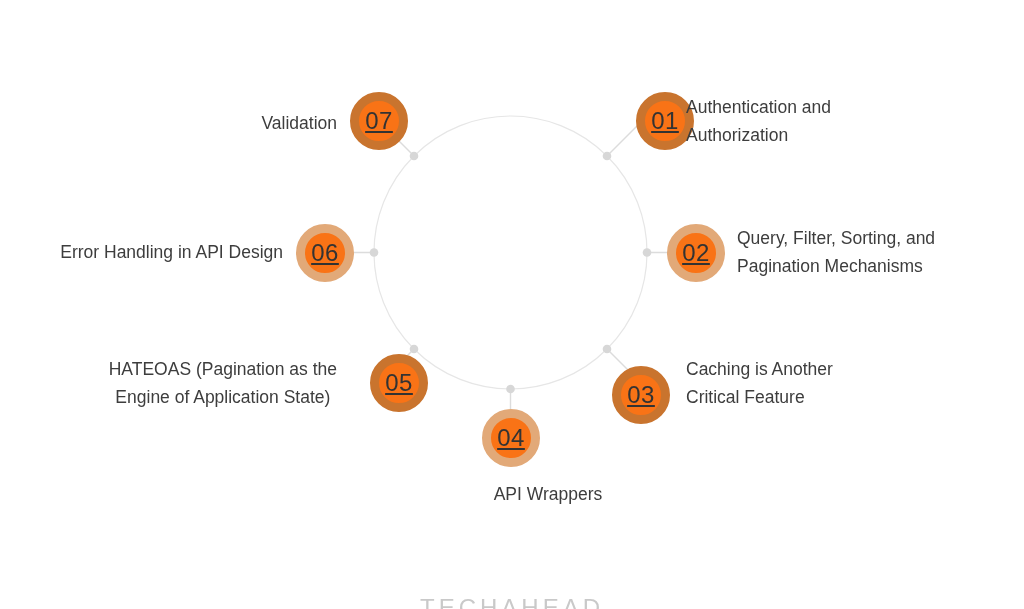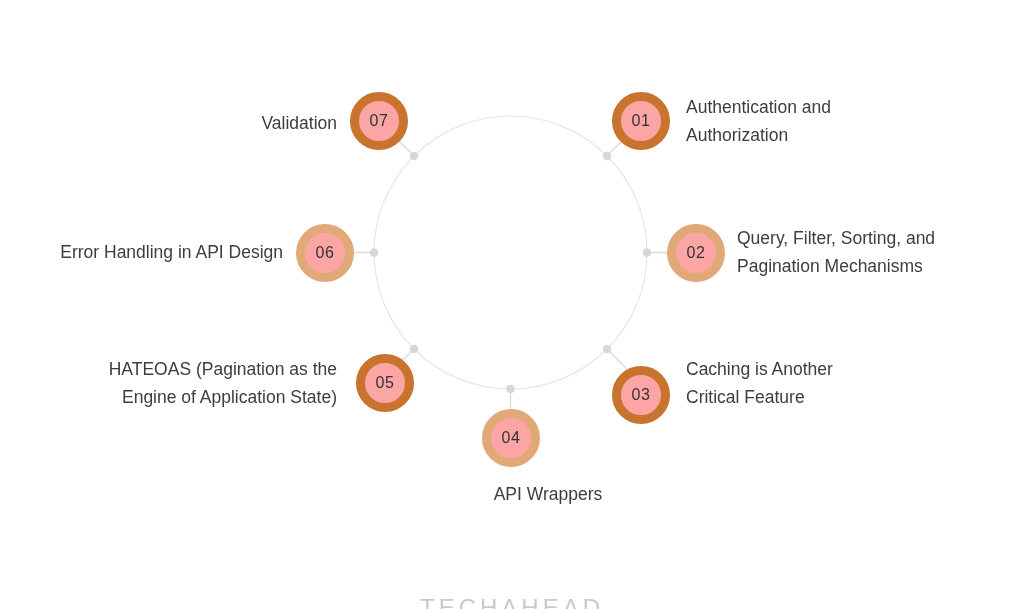--- a/index.html
+++ b/index.html
@@ -17,35 +17,36 @@
     background:#ffffff;
     font-family:"Liberation Sans","DejaVu Sans",sans-serif;
     overflow:hidden;
   }
   .hub-svg{position:absolute;left:0;top:0;}
   .badge{
     position:absolute;
     width:58px;height:58px;
     box-sizing:border-box;
     border-radius:50%;
-    background:#fca5a5;
+    background:#f97316;
     display:flex;align-items:center;justify-content:center;
-    font-size:16px;color:#333333;
+    font-size:24px;color:#333333;
     letter-spacing:0.5px;
+    text-decoration:underline;
   }
   .badge.dark{border:9px solid var(--accent-dark);}
   .badge.light{border:9px solid var(--accent-light);}
   .label{
     position:absolute;
     font-size:17.5px;
     line-height:28px;
     color:var(--text);
     white-space:pre-line;
   }
-  .label.right-align{text-align:right;}
+  .label.right-align{text-align:center;}
   .label.center-align{text-align:center;transform:translateX(-50%);margin-left:36px;}
   .logo{
     position:absolute;
     top:594px;left:512px;
     transform:translateX(-50%);
     font-size:24px;font-weight:400;
     letter-spacing:4px;
     color:var(--logo);
   }
 </style>
@@ -72,25 +73,25 @@
       <circle cx="607" cy="156" r="4.3"></circle>
       <circle cx="647" cy="252.5" r="4.3"></circle>
       <circle cx="607" cy="349" r="4.3"></circle>
       <circle cx="510.5" cy="389" r="4.3"></circle>
       <circle cx="414" cy="349" r="4.3"></circle>
       <circle cx="374" cy="252.5" r="4.3"></circle>
       <circle cx="414" cy="156" r="4.3"></circle>
     </g>
   </svg>
 
-  <div class="badge dark" style="left:612px;top:92px;">01</div>
+  <div class="badge dark" style="left:636px;top:92px;">01</div>
   <div class="badge light" style="left:667px;top:224px;">02</div>
   <div class="badge dark" style="left:612px;top:366px;">03</div>
   <div class="badge light" style="left:482px;top:409px;">04</div>
-  <div class="badge dark" style="left:356px;top:354px;">05</div>
+  <div class="badge dark" style="left:370px;top:354px;">05</div>
   <div class="badge light" style="left:296px;top:224px;">06</div>
   <div class="badge dark" style="left:350px;top:92px;">07</div>
 
   <div class="label" style="left:686px;top:93px;">Authentication and
 Authorization</div>
   <div class="label" style="left:737px;top:224px;">Query, Filter, Sorting, and
 Pagination Mechanisms</div>
   <div class="label" style="left:686px;top:355px;">Caching is Another
 Critical Feature</div>
   <div class="label center-align" style="left:512px;top:480px;">API Wrappers</div>

